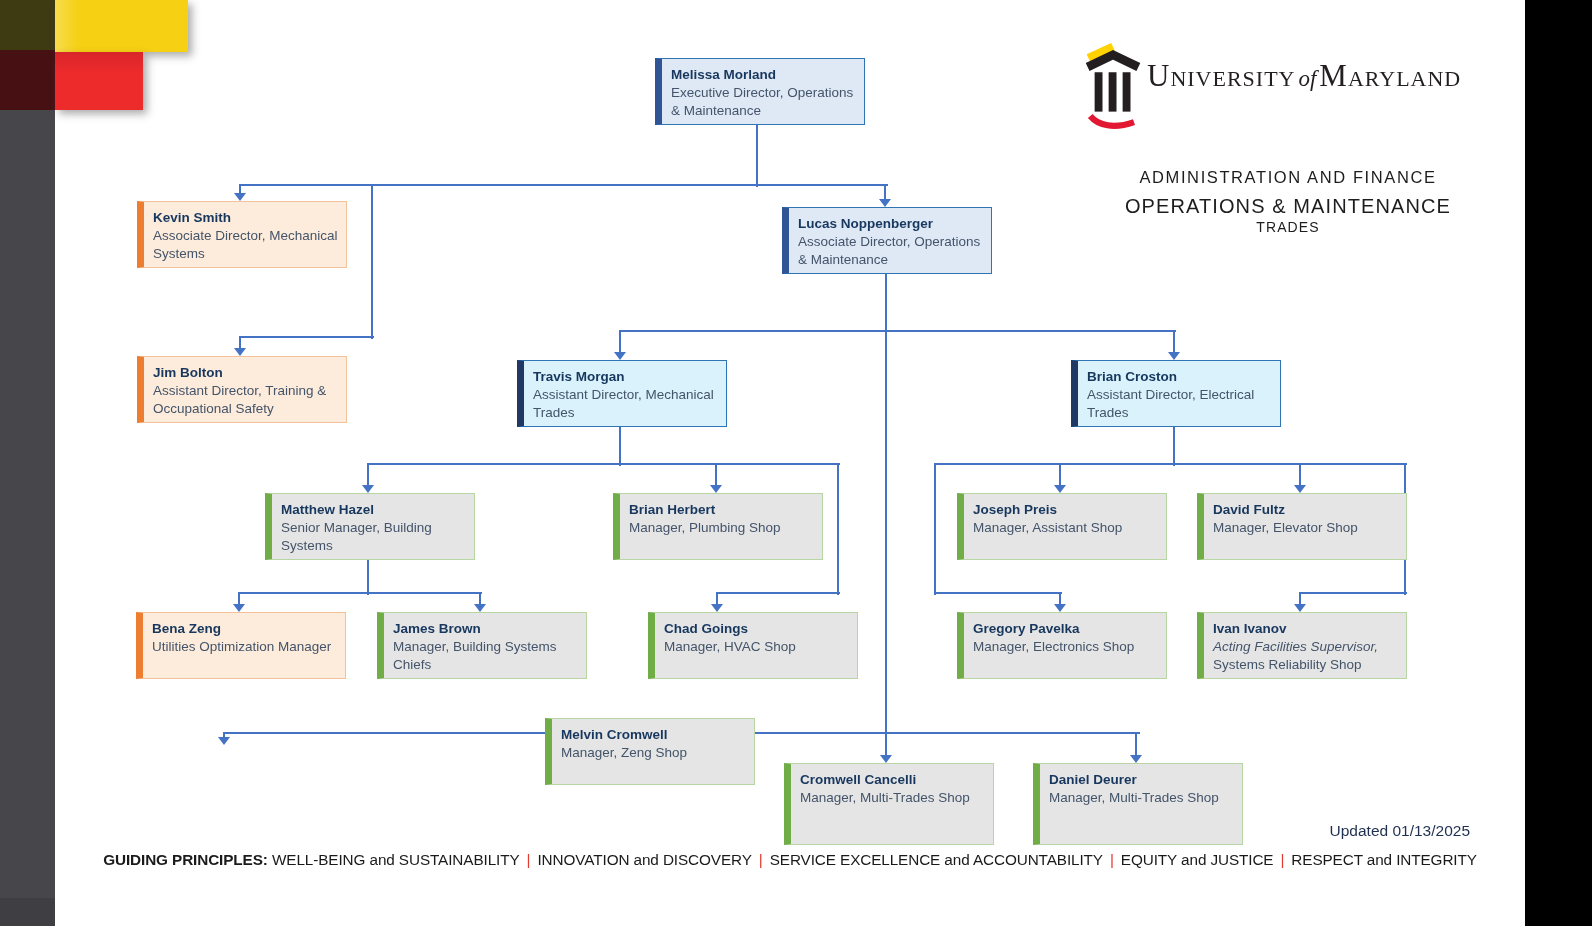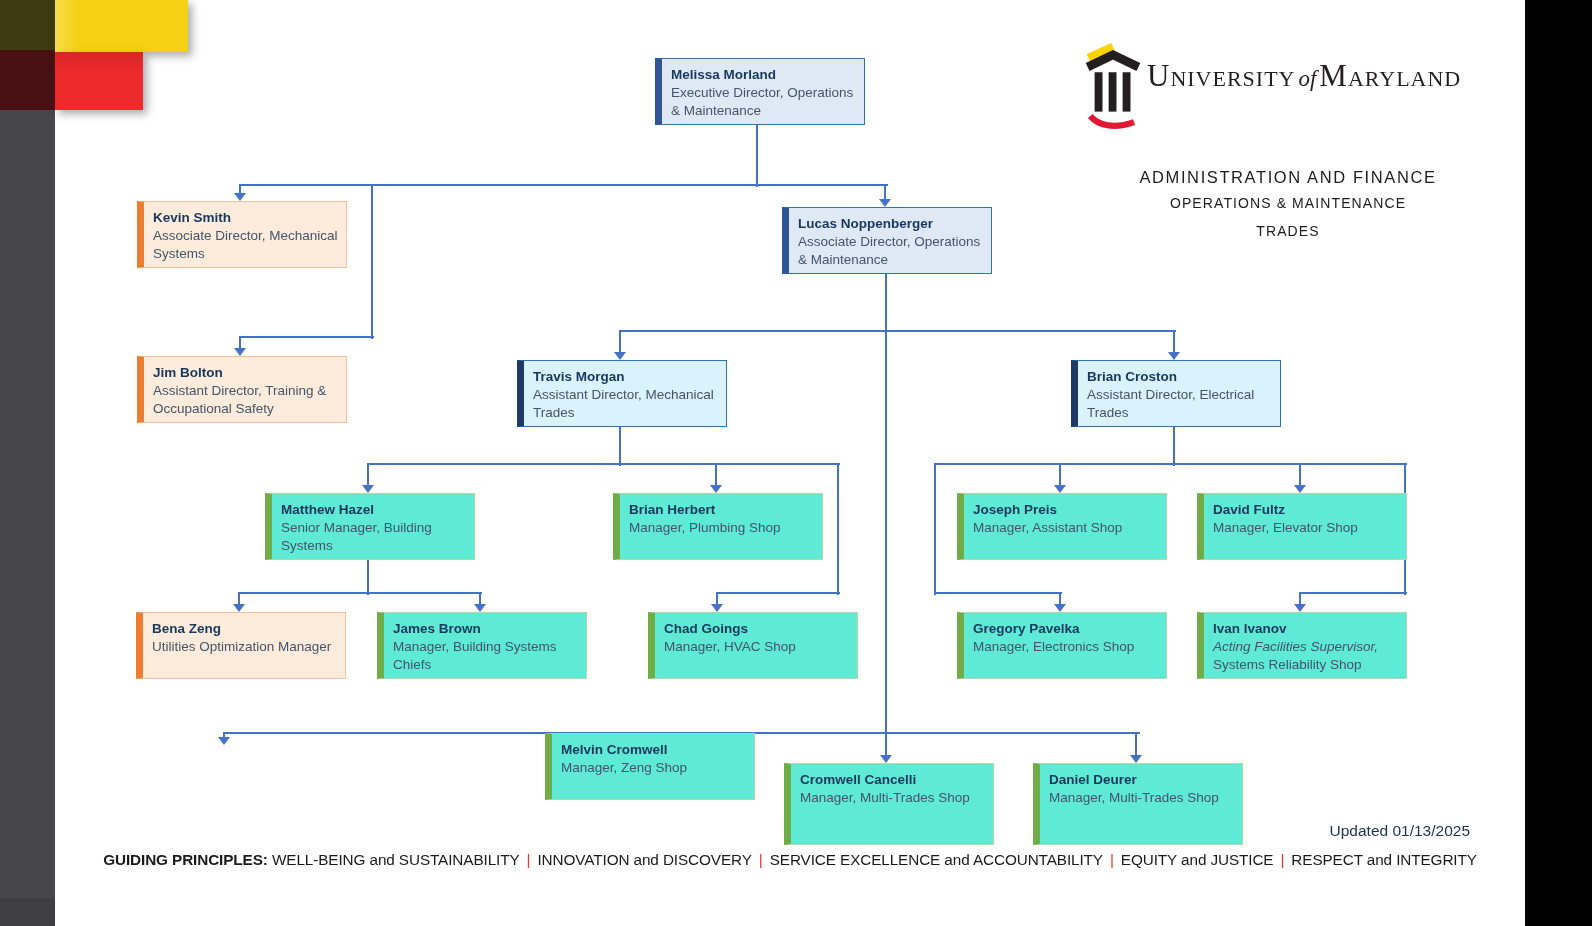--- a/index.html
+++ b/index.html
@@ -19,35 +19,35 @@
   
   .logo-wrap{position:absolute;left:1085px;top:38px;width:400px;height:110px;}
   .shield{position:absolute;left:0;top:0;}
   .umb-name{position:absolute;left:62px;top:22px;color:#231f20;
             font-family:"Liberation Serif","DejaVu Serif",serif;font-size:31px;line-height:32px;
             letter-spacing:1px;white-space:nowrap;}
   .umb-name .sc{font-variant:small-caps;}
   .umb-name em{font-style:italic;font-size:0.74em;letter-spacing:0;margin:0 3px;}
   .org-heading{position:absolute;left:1103px;top:168px;width:370px;text-align:center;color:#1d1d1f;}
   .org-heading .h1{font-size:16.5px;letter-spacing:1.6px;margin-bottom:8px;}
-  .org-heading .h2{font-size:14px;letter-spacing:1.1px;margin-bottom:12px;}
+  .org-heading .h2{font-size:20px;letter-spacing:1.1px;margin-bottom:1px;}
   .org-heading .h3{font-size:14px;letter-spacing:1.1px;}
   
   #chart{position:absolute;inset:0;}
   .seg{position:absolute;background:#4472c4;z-index:1;}
   .ahead{position:absolute;width:0;height:0;border-left:6px solid transparent;
          border-right:6px solid transparent;border-top:8px solid #4472c4;z-index:1;}
   .node{position:absolute;width:210px;height:67px;box-sizing:border-box;z-index:2;
         padding:7px 8px 5px 9px;font-size:13.5px;line-height:1.33;}
   .node .nm{font-weight:bold;color:#17375e;}
   .node .tt{color:#44546a;}
   .node .tt em{font-style:italic;}
   .node.blue{background:#dfe9f6;border:1.5px solid #2e75b6;border-left:7px solid #2f5597;}
   .node.cyan{background:#d9f2fb;border:1.5px solid #2e75b6;border-left:7px solid #1f3864;}
-  .node.green{background:#5eead4;border:1px solid #b7d6a3;border-left:7px solid #71ad47;}
+  .node.green{background:#e5e5e5;border:1px solid #b7d6a3;border-left:7px solid #71ad47;}
   .node.peach{background:#fdecdb;border:1px solid #f2c29c;border-left:7px solid #ed7d31;}
   .node.tall{height:82px;}
   
   .updated{position:absolute;right:122px;top:822px;font-size:15.5px;color:#1f3050;}
   .principles{position:absolute;left:55px;right:67px;top:851px;text-align:center;
               font-size:15.3px;color:#1a1a1a;white-space:nowrap;letter-spacing:-0.1px;}
   .principles .lbl{font-weight:bold;}
   .principles .pipe{color:#e03c31;margin:0 7px;}
 </style>
 </head>
@@ -136,21 +136,21 @@
       <div class="tt">Manager, HVAC Shop</div>
     </div>
     <div class="node green" style="left:957px;top:612px">
       <div class="nm">Gregory Pavelka</div>
       <div class="tt">Manager, Electronics Shop</div>
     </div>
     <div class="node green" style="left:1197px;top:612px">
       <div class="nm">Ivan Ivanov</div>
       <div class="tt"><em>Acting Facilities Supervisor,</em> <span>Systems Reliability Shop</span></div>
     </div>
-    <div class="node green" style="left:545px;top:733px">
+    <div class="node green" style="left:545px;top:718px">
       <div class="nm">Melvin Cromwell</div>
       <div class="tt">Manager, Zeng Shop</div>
     </div>
     <div class="node green tall" style="left:784px;top:763px">
       <div class="nm">Cromwell Cancelli</div>
       <div class="tt">Manager, Multi-Trades Shop</div>
     </div>
     <div class="node green tall" style="left:1033px;top:763px">
       <div class="nm">Daniel Deurer</div>
       <div class="tt">Manager, Multi-Trades Shop</div>

